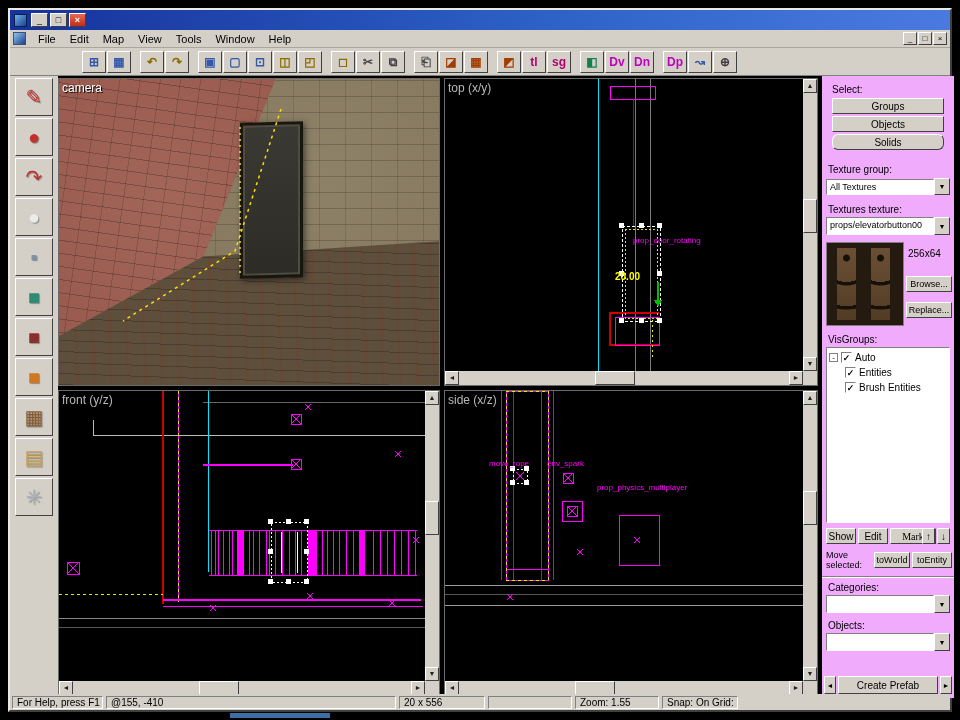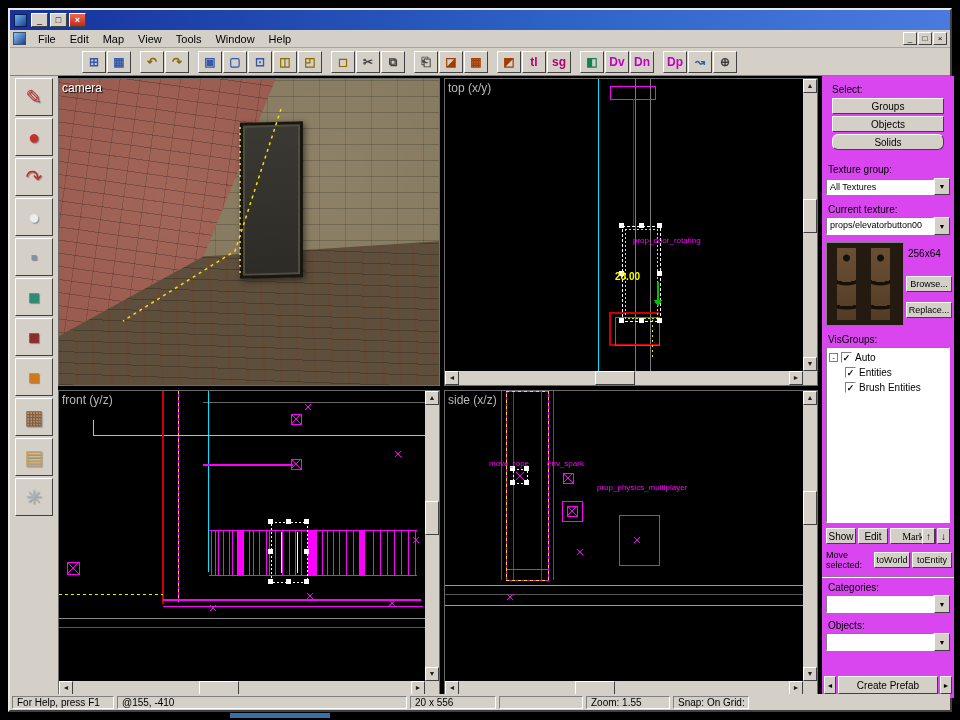--- a/index.html
+++ b/index.html
@@ -97,21 +97,21 @@
   .sb { position:absolute; width:14px; height:14px; background:#d4d0c8;
         border:1px solid; border-color:#fff #404040 #404040 #fff;
         font-size:7px; line-height:12px; text-align:center; color:#222; padding:0; }
   .sb.up{top:0;left:0} .sb.down{bottom:0;left:0} .sb.left{left:0;top:0} .sb.right{right:0;top:0}
   .vthumb { position:absolute; left:0; width:14px; height:34px; background:#d4d0c8;
             border:1px solid; border-color:#fff #404040 #404040 #fff; }
   .hthumb { position:absolute; top:0; height:14px; width:40px; background:#d4d0c8;
             border:1px solid; border-color:#fff #404040 #404040 #fff; }
 
   
-  #panel { position:absolute; left:812px; top:66px; width:132px; height:622px; background:#d946ef; font-size:10px; }
+  #panel { position:absolute; left:812px; top:66px; width:132px; height:622px; background:#f0abfc; font-size:10px; }
   .plabel { position:absolute; color:#000; font-size:10px; }
   .pbtn { position:absolute; background:#d4d0c8; border:1px solid; border-color:#fff #404040 #404040 #fff;
           font-size:10px; text-align:center; padding:0; height:16px; font-family:"Liberation Sans",sans-serif;}
   .combo { position:absolute; height:18px; display:flex; }
   .combo-field { flex:1; background:#fff; border:1px solid; border-color:#808080 #fff #fff #808080;
                  font-size:9px; padding:2px 3px; white-space:nowrap; overflow:hidden; }
   .combo-btn { width:16px; background:#d4d0c8; border:1px solid; border-color:#fff #404040 #404040 #fff;
                font-size:7px; text-align:center; line-height:15px; padding:0;}
   #tex-preview { position:absolute; left:4px; top:166px; width:78px; height:84px; background:#241a10;
                  border:1px solid #808080; }
@@ -128,21 +128,21 @@
   .chk { width:11px; height:11px; background:#fff; border:1px solid; border-color:#808080 #fff #fff #808080;
          font-size:9px; line-height:10px; text-align:center; font-weight:bold; color:#000; }
   .groove { position:absolute; left:0; width:132px; height:2px;
             border-top:1px solid #808080; border-bottom:1px solid #fff; }
 
   
   #statusbar { position:absolute; left:0; bottom:0; width:100%; height:16px; background:#d4d0c8;
                display:flex; gap:3px; align-items:center; padding:0 2px; }
   .seg { height:13px; border:1px solid; border-color:#808080 #fff #fff #808080;
          font-size:10px; padding:0 4px; white-space:nowrap; overflow:hidden; color:#000; }
-  .seg:nth-child(1){width:102px} .seg:nth-child(2){width:290px} .seg:nth-child(3){width:86px}
+  .seg:nth-child(1){width:91px} .seg:nth-child(2){width:290px} .seg:nth-child(3){width:86px}
   .seg:nth-child(4){width:84px} .seg:nth-child(5){width:84px} .seg:nth-child(6){width:76px}
   .seg:nth-child(7){width:92px}
 
   #video-bar { position:absolute; left:230px; top:713px; width:100px; height:5px; background:#3a6ea5; }
 </style>
 </head>
 <body>
 
 <div id="page">
 <div id="window">
@@ -517,21 +517,21 @@
     <button class="pbtn" style="left:10px; top:22px; width:112px;">Groups</button>
     <button class="pbtn" style="left:10px; top:40px; width:112px;">Objects</button>
     <button class="pbtn" style="left:10px; top:58px; width:112px;border-radius:6px;">Solids</button>
 
     <span class="plabel" style="left:6px; top:88px;">Texture group:</span>
     <div class="combo" style="left:4px; top:101px; width:124px;align-items:flex-end;">
       <span class="combo-field">All Textures</span>
       <button class="combo-btn">▼</button>
     </div>
 
-    <span class="plabel" style="left:6px; top:128px;">Current texture:</span>
+    <span class="plabel" style="left:6px; top:128px;">Textures texture:</span>
     <div class="combo" style="left:4px; top:141px; width:124px;">
       <span class="combo-field">props/elevatorbutton00</span>
       <button class="combo-btn">▼</button>
     </div>
 
     <div id="tex-preview">
       <div class="tex-strip" style="left:10px;"></div>
       <div class="tex-strip" style="left:44px;"></div>
     </div>
     <span class="plabel" style="left:86px; top:172px;">256x64</span>

